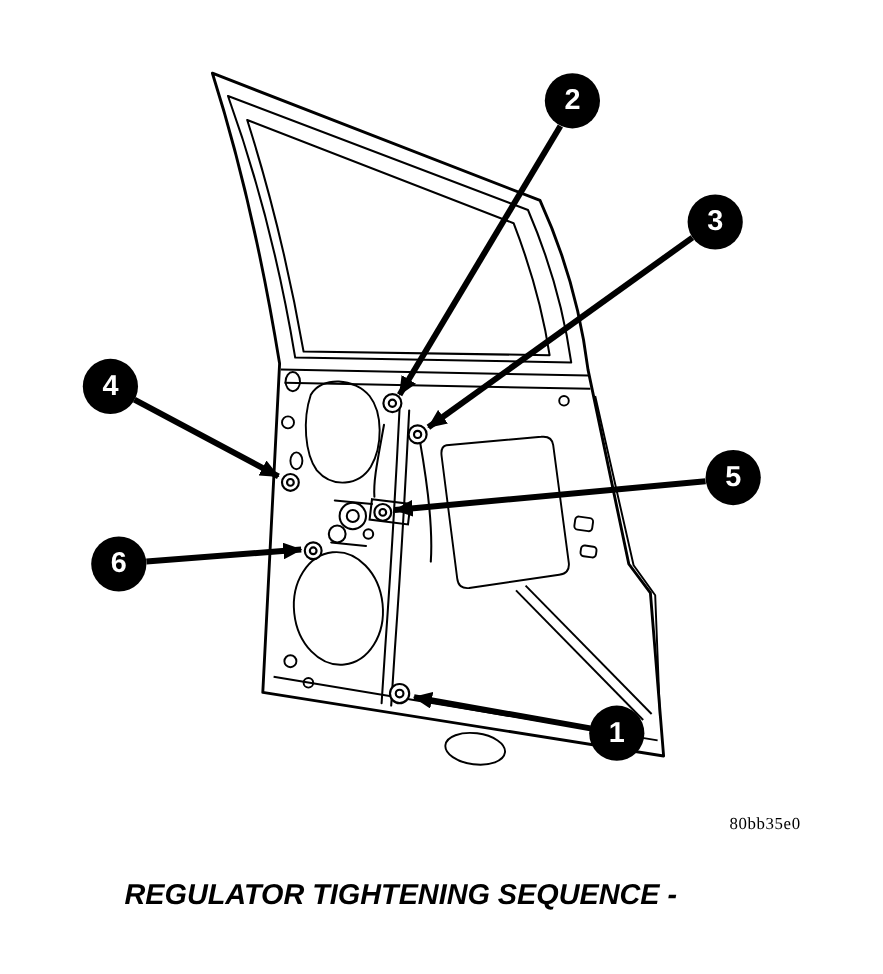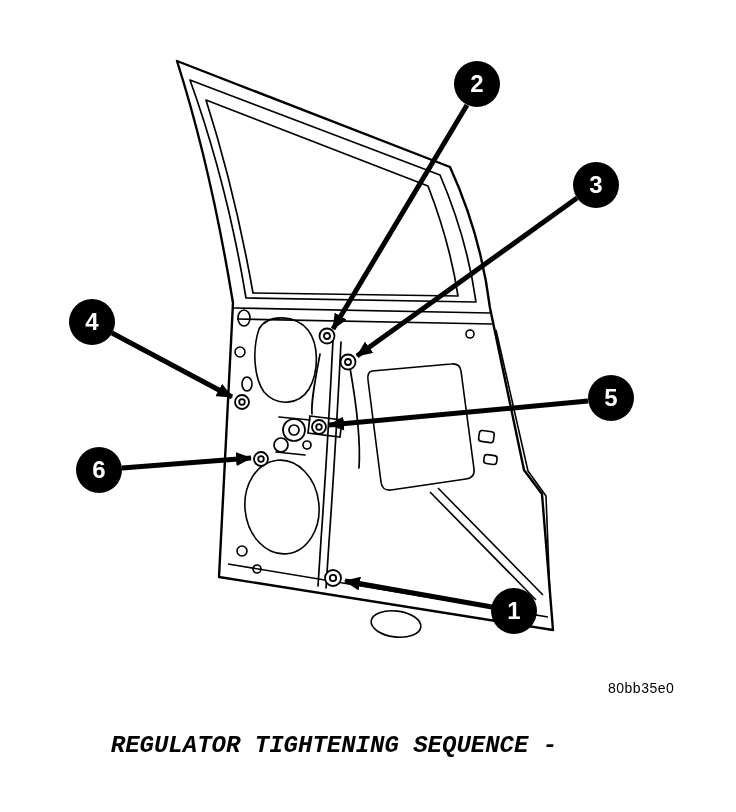--- a/index.html
+++ b/index.html
@@ -37,33 +37,34 @@
     font-family: "Liberation Sans", sans-serif;
     user-select: none;
   }
   .figure-code {
     position: absolute;
     top: 680px;
     left: 608px;
     font-size: 14px;
     color: #000000;
     letter-spacing: 0.5px;
+    font-family: Liberation Serif, serif;
   }
   .caption {
     position: absolute;
     top: 730px;
     left: 0;
     width: 668px;
     text-align: center;
     font-size: 24px;
     line-height: 31px;
     font-weight: bold;
     font-style: italic;
     color: #000000;
-    font-family: Liberation Mono, monospace;
+    font-family: Liberation Sans, sans-serif;
   }
 </style>
 </head>
 <body>
 
 <div class="page">
 
   <div class="diagram">
 
     <svg width="736" height="812" viewBox="0 0 736 812" xmlns="http://www.w3.org/2000/svg">

